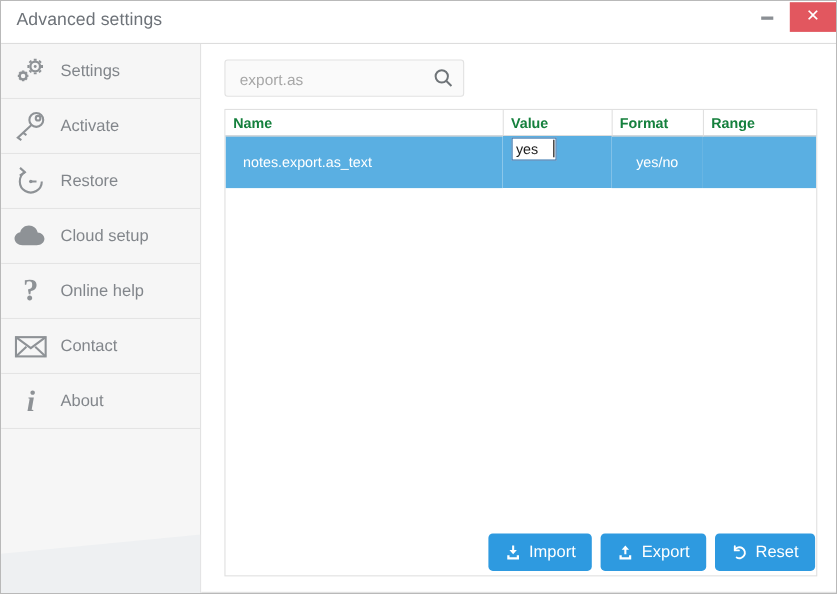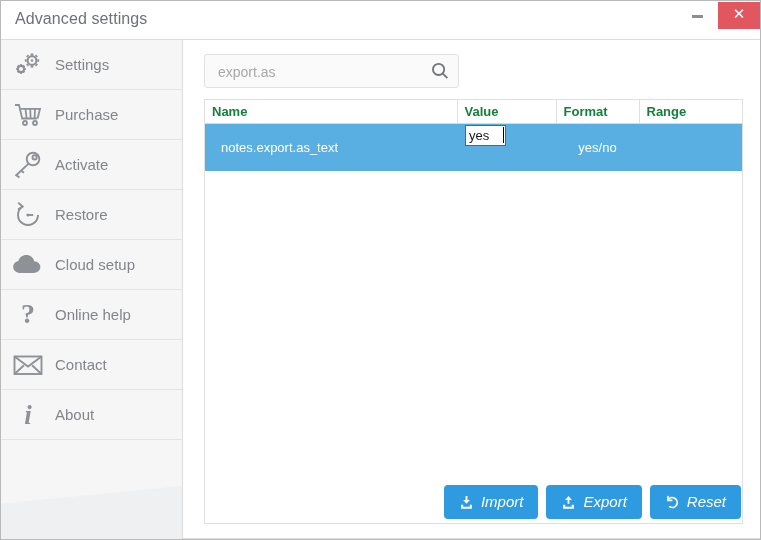--- a/index.html
+++ b/index.html
@@ -133,21 +133,21 @@
     position: relative;
     flex: 1 1 auto;
     background: #ffffff;
     padding: 0;
   }
 
   .search-wrap {
     position: absolute;
     left: 21px;
     top: 14px;
-    width: 255px;
+    width: 218px;
     height: 34px;
     background: #fafafa;
     border: 1px solid #e2e2e2;
     border-radius: 3px;
     box-sizing: border-box;
   }
   .search-input {
     position: absolute;
     left: 11px;
     top: 0;
@@ -263,21 +263,20 @@
     border: 0;
     border-radius: 4px;
     color: #ffffff;
     font-family: "Liberation Sans", sans-serif;
     font-size: 15px;
     display: flex;
     align-items: center;
     gap: 7px;
     padding: 0 15px;
     cursor: default;
-    font-style: italic;
   }
   .action-btn svg { display: block; }
   .action-btn .lbl { position: relative; top: -1px; }
 
   .bottom-strip {
     position: absolute;
     left: 0;
     right: 0;
     bottom: 0;
     height: 1px;
@@ -329,34 +328,20 @@
               <line x1="4.6" y1="13.6" x2="5.4" y2="14.4"></line>
               <line x1="10.6" y1="19.6" x2="11.4" y2="20.4"></line>
               <line x1="11.4" y1="13.6" x2="10.6" y2="14.4"></line>
               <line x1="5.4" y1="19.6" x2="4.6" y2="20.4"></line>
             </g>
           </svg>
         </span>
         <span class="nav-label">Settings</span>
       </div>
 
-      <div class="nav-item">
-        <span class="nav-icon">
-          <svg width="30" height="26" viewBox="0 0 30 26" fill="none" stroke="currentColor" stroke-width="1.8">
-            <path d="M2 3 H6 L9.2 16.5 H24"></path>
-            <path d="M7.4 6.8 H27 L24.6 16.5"></path>
-            <line x1="12.5" y1="6.8" x2="13.6" y2="16.5"></line>
-            <line x1="17.2" y1="6.8" x2="17.6" y2="16.5"></line>
-            <line x1="22" y1="6.8" x2="21.6" y2="16.5"></line>
-            <circle cx="12" cy="21" r="2"></circle>
-            <circle cx="22" cy="21" r="2"></circle>
-          </svg>
-        </span>
-        <span class="nav-label">Purchase</span>
-      </div>
 
       <div class="nav-item">
         <span class="nav-icon">
           <svg width="30" height="28" viewBox="0 0 30 28" fill="none" stroke="currentColor" stroke-width="1.9">
             <circle cx="20" cy="8" r="6.3"></circle>
             <circle cx="21.6" cy="6.4" r="2.1"></circle>
             <path d="M15.6 12.6 L3.2 24.2 L6.4 26.4"></path>
             <path d="M8.2 19.8 L11 21.8"></path>
           </svg>
         </span>

